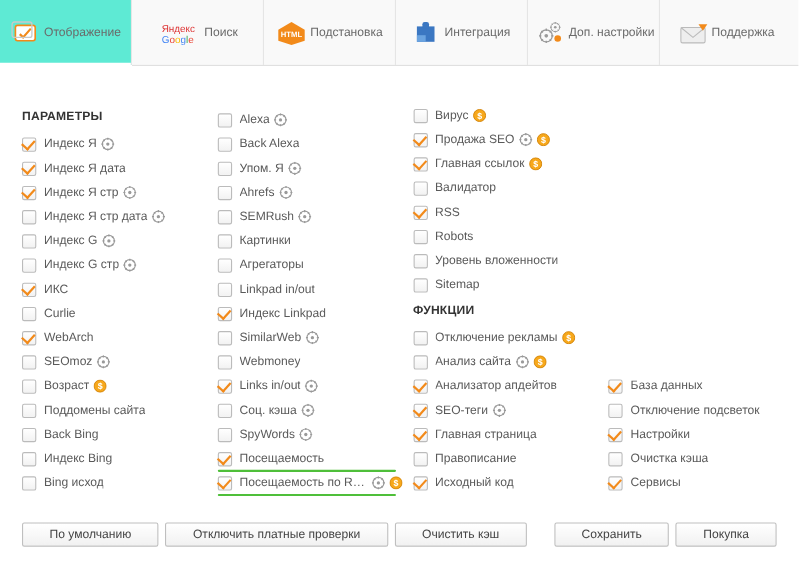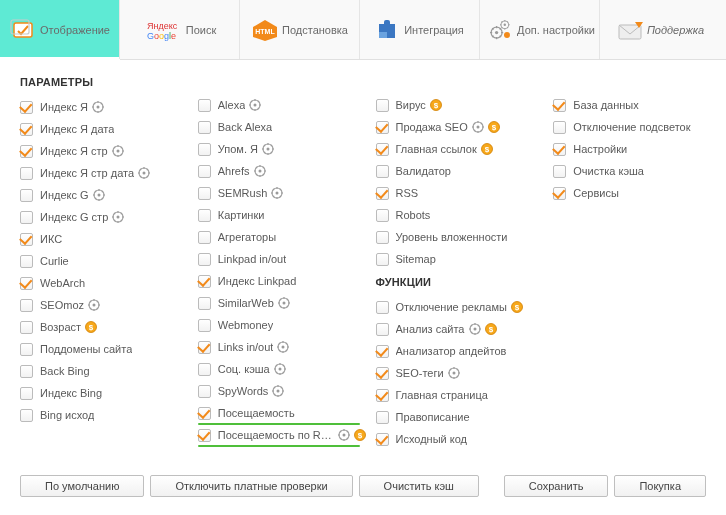--- a/index.html
+++ b/index.html
@@ -24,41 +24,42 @@
     flex: 0 0 120px;
     display: flex;
     flex-direction: row;
     align-items: center;
     justify-content: center;
     border-right: 1px solid #e5e5e5;
     cursor: pointer;
     gap: 3px;
     position: relative;
   }
-  .topnav .tab:last-child { border-right: none; font-style: italic; }
+  .topnav .tab:last-child { border-right: none; }
   .topnav .tab.active {
     background: #5eead4;
     box-shadow: inset 0 -2px 0 #fff, 0 2px 0 #fff;
   }
   .topnav .tab .tab-label {
     font-size: 11px;
     color: #6a6a6a;
   }
   .topnav .tab .icon-box {
     height: 28px;
     display: flex;
     align-items: center;
     justify-content: center;
   }
 
   
   .grid {
     display: flex;
     padding: 16px 5px 8px 20px;
     gap: 10px;
+    align-items: flex-end;
   }
   .col {
     flex: 1 1 0;
     min-width: 0;
   }
   .section-title {
     font-weight: bold;
     color: #333;
     font-size: 11px;
     margin: 0 0 8px 0;

